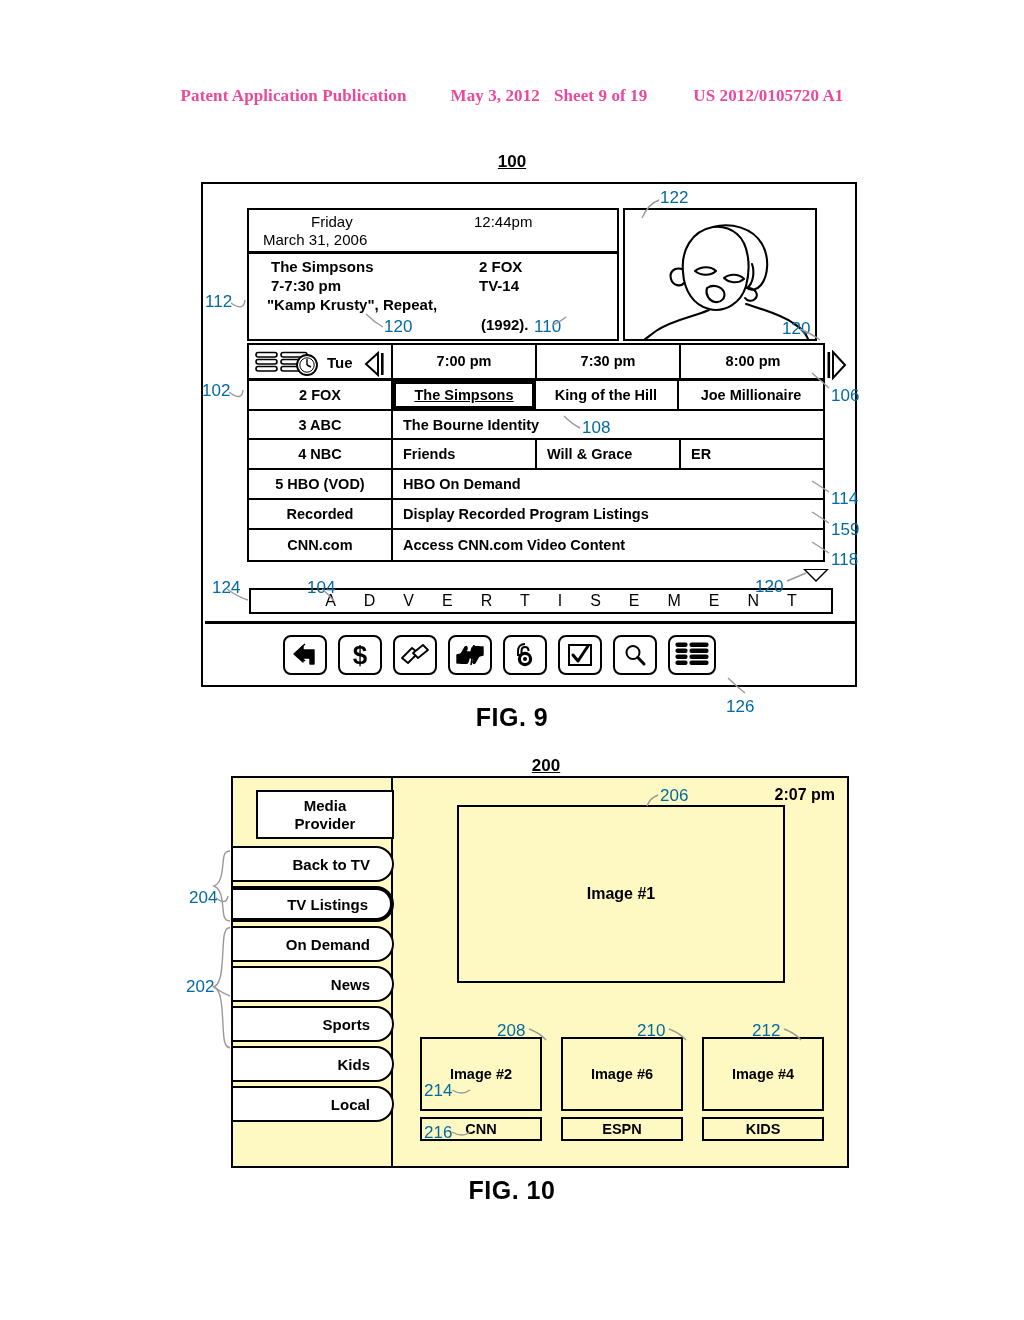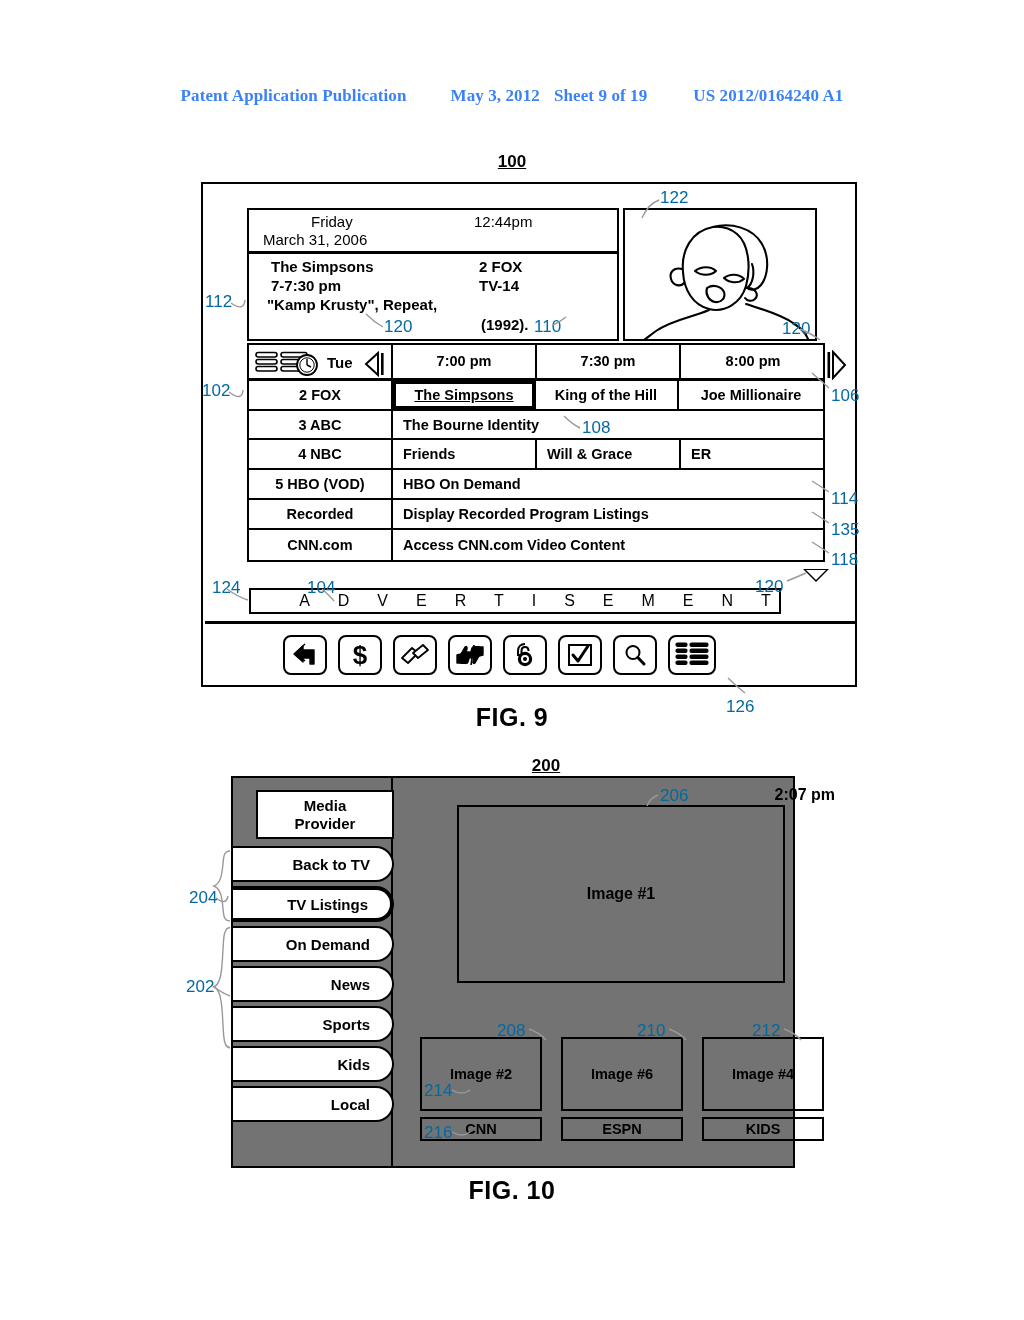--- a/index.html
+++ b/index.html
@@ -16,21 +16,21 @@
   
   .pat-header {
     position: absolute;
     top: 86px; left: 0; width: 1024px;
     display: flex;
     justify-content: center;
     align-items: baseline;
     font-family: "Liberation Serif", serif;
     font-weight: bold;
     font-size: 17px;
-    color: #3b82f6;
+    color: #ec4899;
     letter-spacing: 0.1px;
   }
   .pat-header .h-pub { margin-right: 44px; }
   .pat-header .h-date { margin-right: 14px; }
   .pat-header .h-sheet { margin-right: 46px; }
 
   
   .callout {
     position: absolute;
     font-family: "Liberation Sans", sans-serif;
@@ -184,21 +184,21 @@
   .dc-prev {
     position: absolute;
     left: 113px; top: 6px;
     width: 24px; height: 26px;
   }
 
   
   .f9-adv {
     position: absolute;
     left: 46px; top: 404px;
-    width: 532px; height: 26px;
+    width: 584px; height: 26px;
     border: 2px solid #000;
     display: flex;
     align-items: center;
     justify-content: center;
     font-size: 16px;
     font-weight: normal;
     letter-spacing: 28px;
     text-indent: 28px;
     font-family: "Liberation Sans", sans-serif;
     padding-left: 40px;
@@ -247,23 +247,23 @@
     width: 0; height: 0;
     border-left: 10px solid transparent;
     border-right: 10px solid transparent;
     border-top: 10px solid #fff;
   }
 
   
   #fig10 {
     position: absolute;
     left: 231px; top: 776px;
-    width: 564px; height: 392px;
-    border: 2px solid #000;
-    background: #737373;
+    width: 618px; height: 392px;
+    border: 2px solid #000;
+    background: #fef9c3;
   }
   .f10-sidebar {
     position: absolute;
     left: 0px; top: 0px;
     width: 160px; height: 390px;
     border-right: 2px solid #000;
   }
   .f10-logo {
     position: absolute;
     left: 23px; top: 12px;
@@ -354,21 +354,21 @@
     font-size: 14.5px;
   }
 </style>
 </head>
 <body>
 
 <div class="pat-header">
   <span class="h-pub">Patent Application Publication</span>
   <span class="h-date">May 3, 2012</span>
   <span class="h-sheet">Sheet 9 of 19</span>
-  <span class="h-num">US 2012/0164240 A1</span>
+  <span class="h-num">US 2012/0105720 A1</span>
 </div>
 
 <div class="ref-top" style="left:512px; top:152px; transform:translateX(-50%);">100</div>
 
 <div id="fig9">
 
   <div class="f9-top">
     <div class="f9-datetime">
       <span class="f9-day">Friday</span>
       <span class="f9-time">12:44pm</span>
@@ -585,21 +585,21 @@
 
 <div class="callout" style="left:660px; top:188px;">122</div>
 <div class="callout" style="left:205px; top:292px;">112</div>
 <div class="callout" style="left:384px; top:317px;">120</div>
 <div class="callout" style="left:534px; top:317px;">110</div>
 <div class="callout" style="left:782px; top:319px;">120</div>
 <div class="callout" style="left:202px; top:381px;">102</div>
 <div class="callout" style="left:831px; top:386px;">106</div>
 <div class="callout" style="left:582px; top:418px;">108</div>
 <div class="callout" style="left:831px; top:489px;">114</div>
-<div class="callout" style="left:831px; top:520px;">135</div>
+<div class="callout" style="left:831px; top:520px;">159</div>
 <div class="callout" style="left:831px; top:550px;">118</div>
 <div class="callout" style="left:212px; top:578px;">124</div>
 <div class="callout" style="left:307px; top:578px;">104</div>
 <div class="callout" style="left:755px; top:577px;">120</div>
 <div class="callout" style="left:726px; top:697px;">126</div>
 
 <svg class="lead" style="left:0; top:0; width:1024px; height:1320px;">
   <g fill="none" stroke="#999" stroke-width="1.4">
     <path d="M659 200 Q 648 204, 642 218"></path>
     <path d="M231 303 Q 244 312, 245 300"></path>

